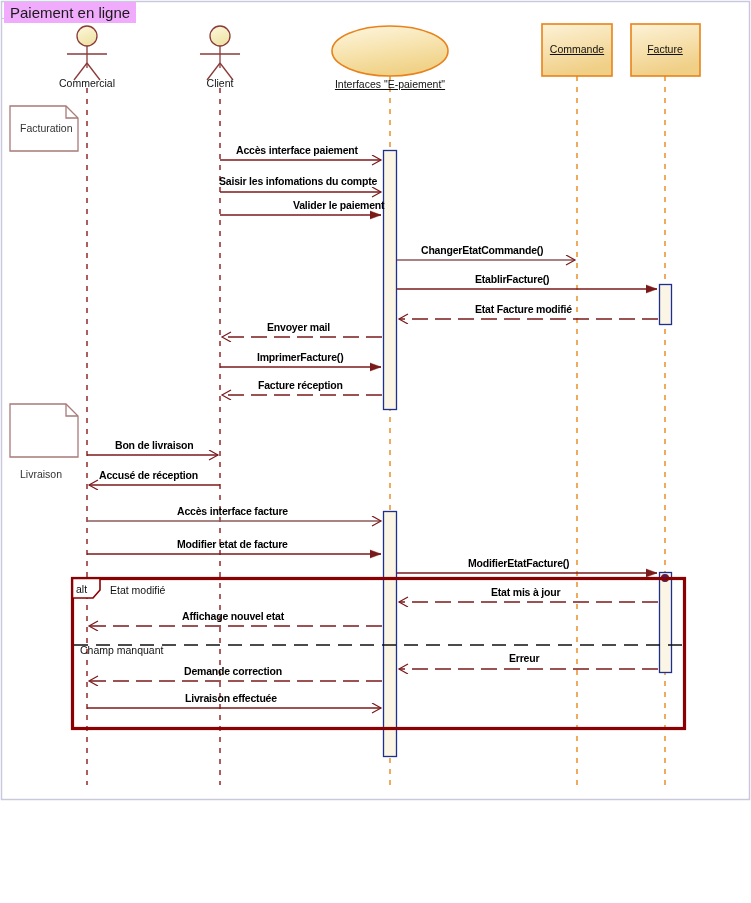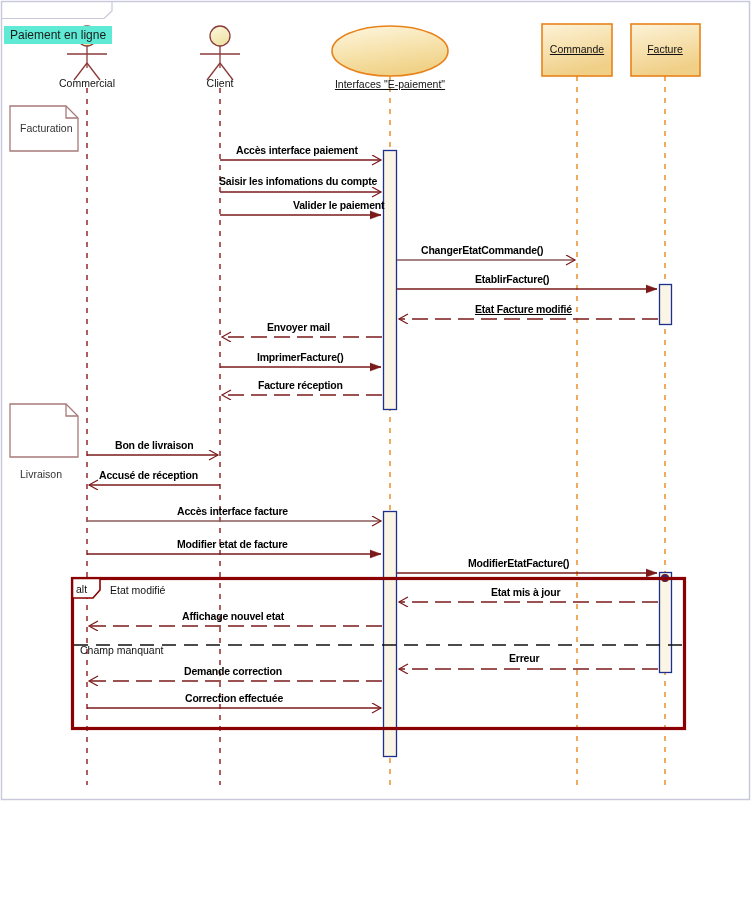--- a/index.html
+++ b/index.html
@@ -6,25 +6,24 @@
   body{
     font-family:"Liberation Sans", sans-serif;
     width:751px;height:903px;position:relative;overflow:hidden;
     -webkit-font-smoothing:antialiased;
   }
   #canvas{position:absolute;left:0;top:0;width:751px;height:903px;}
   svg{position:absolute;left:0;top:0;}
 
   .frame-label{
     position:absolute;
-    font-size:12px;color:#1a1a1a;
-    background:#5eead4;
+    font-size:15px;color:#1a1a1a;
+    background:#f0abfc;
     padding:2px 6px 2px 6px;
     white-space:nowrap;
-    margin-top:24px;
   }
 
   .lbl{
     position:absolute;
     font-size:10.5px;
     color:#000;
     white-space:nowrap;
     font-weight:bold;
     letter-spacing:-0.2px;
   }
@@ -186,32 +185,32 @@
   <div class="obj-name" style="left:615px;top:43px;width:100px;">Facture</div>
 
   <div class="note-text" style="left:20px;top:122px;">Facturation</div>
   <div class="note-text" style="left:20px;top:421px;margin-top:47px;">Livraison</div>
 
   <div class="lbl" style="left:236px;top:144px;">Accès interface paiement</div>
   <div class="lbl" style="left:219px;top:175px;">Saisir les infomations du compte</div>
   <div class="lbl" style="left:253px;top:199px;margin-left:40px;">Valider le paiement</div>
   <div class="lbl" style="left:421px;top:244px;text-align:right;">ChangerEtatCommande()</div>
   <div class="lbl" style="left:475px;top:273px;">EtablirFacture()</div>
-  <div class="lbl" style="left:475px;top:303px;text-decoration:underline;">Etat Facture modifié</div>
+  <div class="lbl" style="left:475px;top:303px;">Etat Facture modifié</div>
   <div class="lbl" style="left:267px;top:321px;">Envoyer mail</div>
   <div class="lbl" style="left:257px;top:351px;">ImprimerFacture()</div>
   <div class="lbl" style="left:258px;top:379px;">Facture réception</div>
   <div class="lbl" style="left:115px;top:439px;">Bon de livraison</div>
   <div class="lbl" style="left:99px;top:469px;">Accusé de réception</div>
   <div class="lbl" style="left:177px;top:505px;">Accès interface facture</div>
   <div class="lbl" style="left:177px;top:538px;">Modifier etat de facture</div>
   <div class="lbl" style="left:468px;top:557px;">ModifierEtatFacture()</div>
   <div class="lbl" style="left:491px;top:586px;">Etat mis à jour</div>
   <div class="lbl" style="left:182px;top:610px;">Affichage nouvel etat</div>
   <div class="lbl" style="left:509px;top:652px;">Erreur</div>
   <div class="lbl" style="left:184px;top:665px;">Demande correction</div>
-  <div class="lbl" style="left:185px;top:692px;">Correction effectuée</div>
+  <div class="lbl" style="left:185px;top:692px;">Livraison effectuée</div>
 
   <div class="frag-op" style="left:76px;top:583px;">alt</div>
   <div class="frag-guard" style="left:110px;top:584px;">Etat modifié</div>
   <div class="frag-guard" style="left:80px;top:644px;">Champ manquant</div>
 
 </div>
 
 </body></html>

